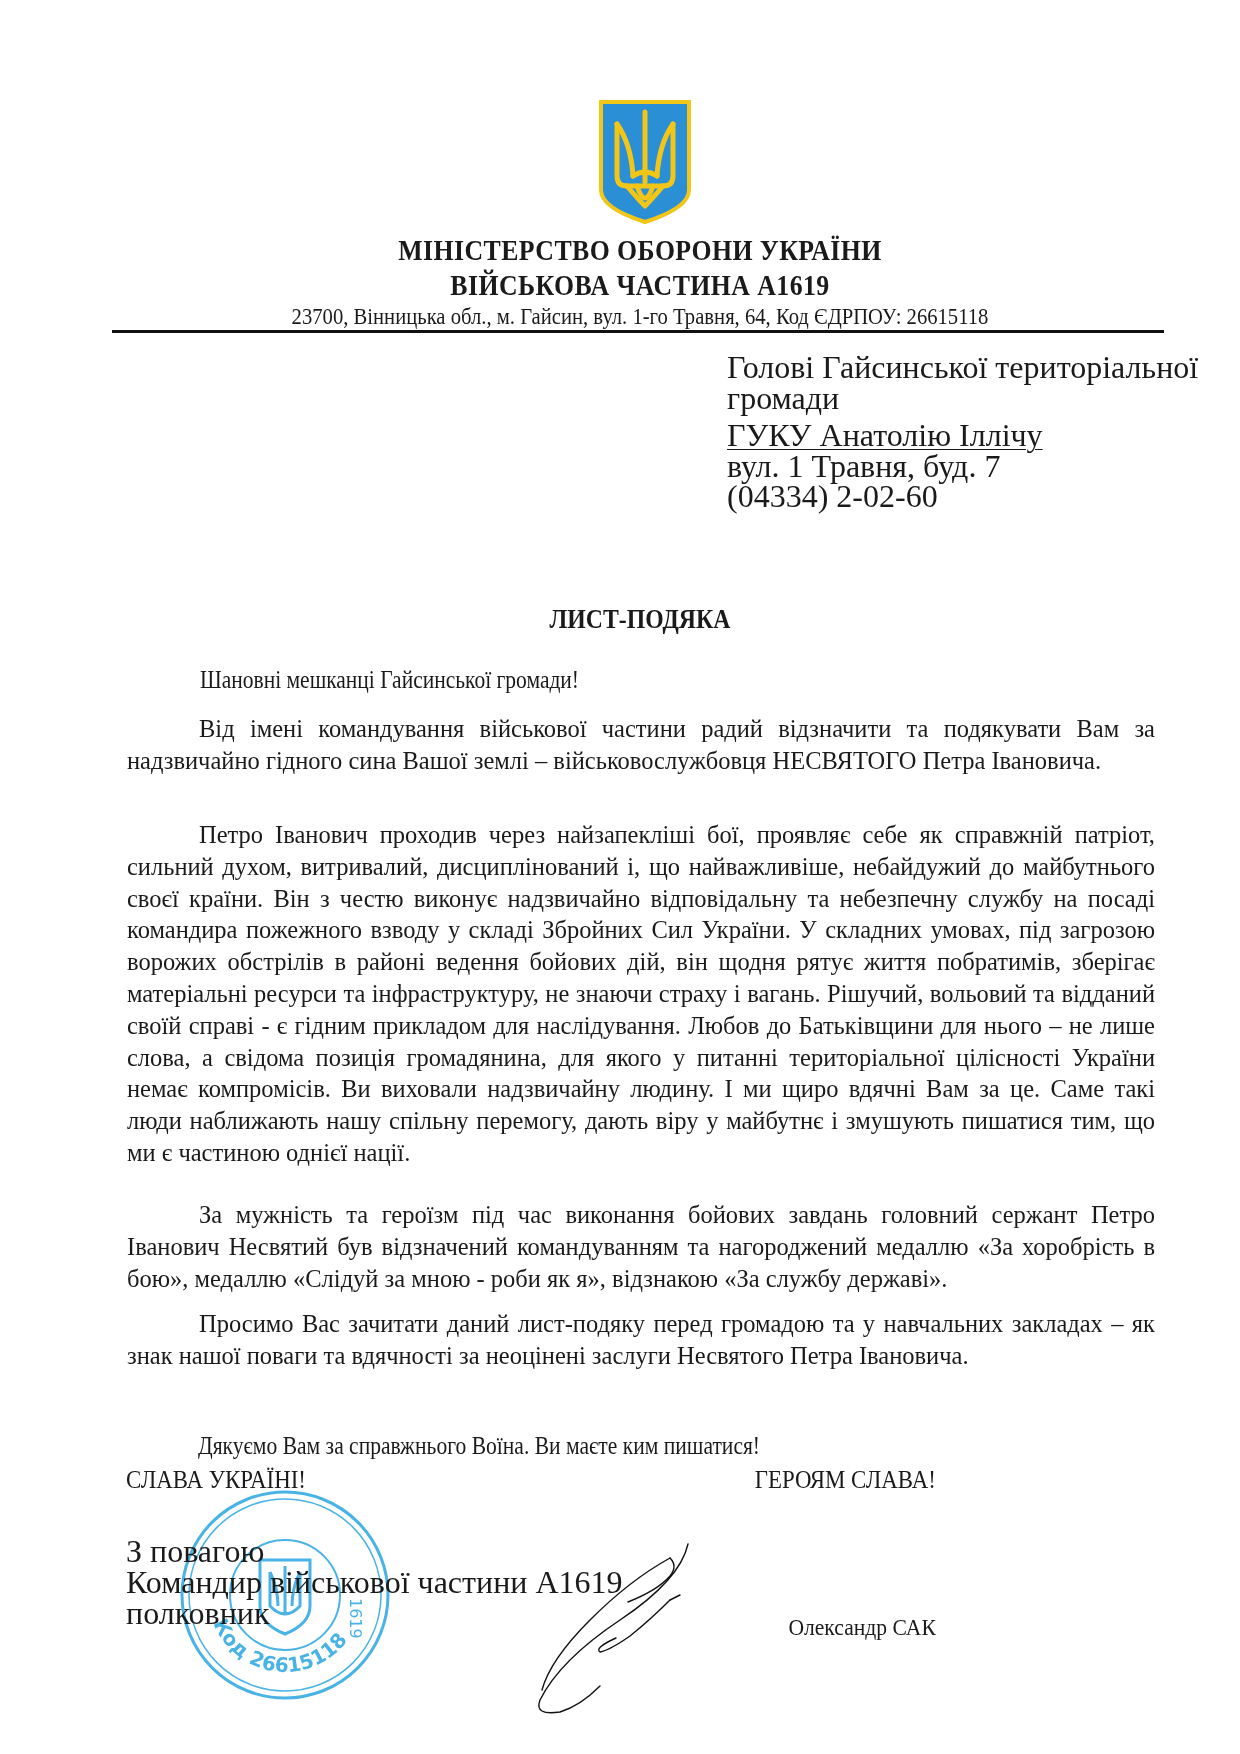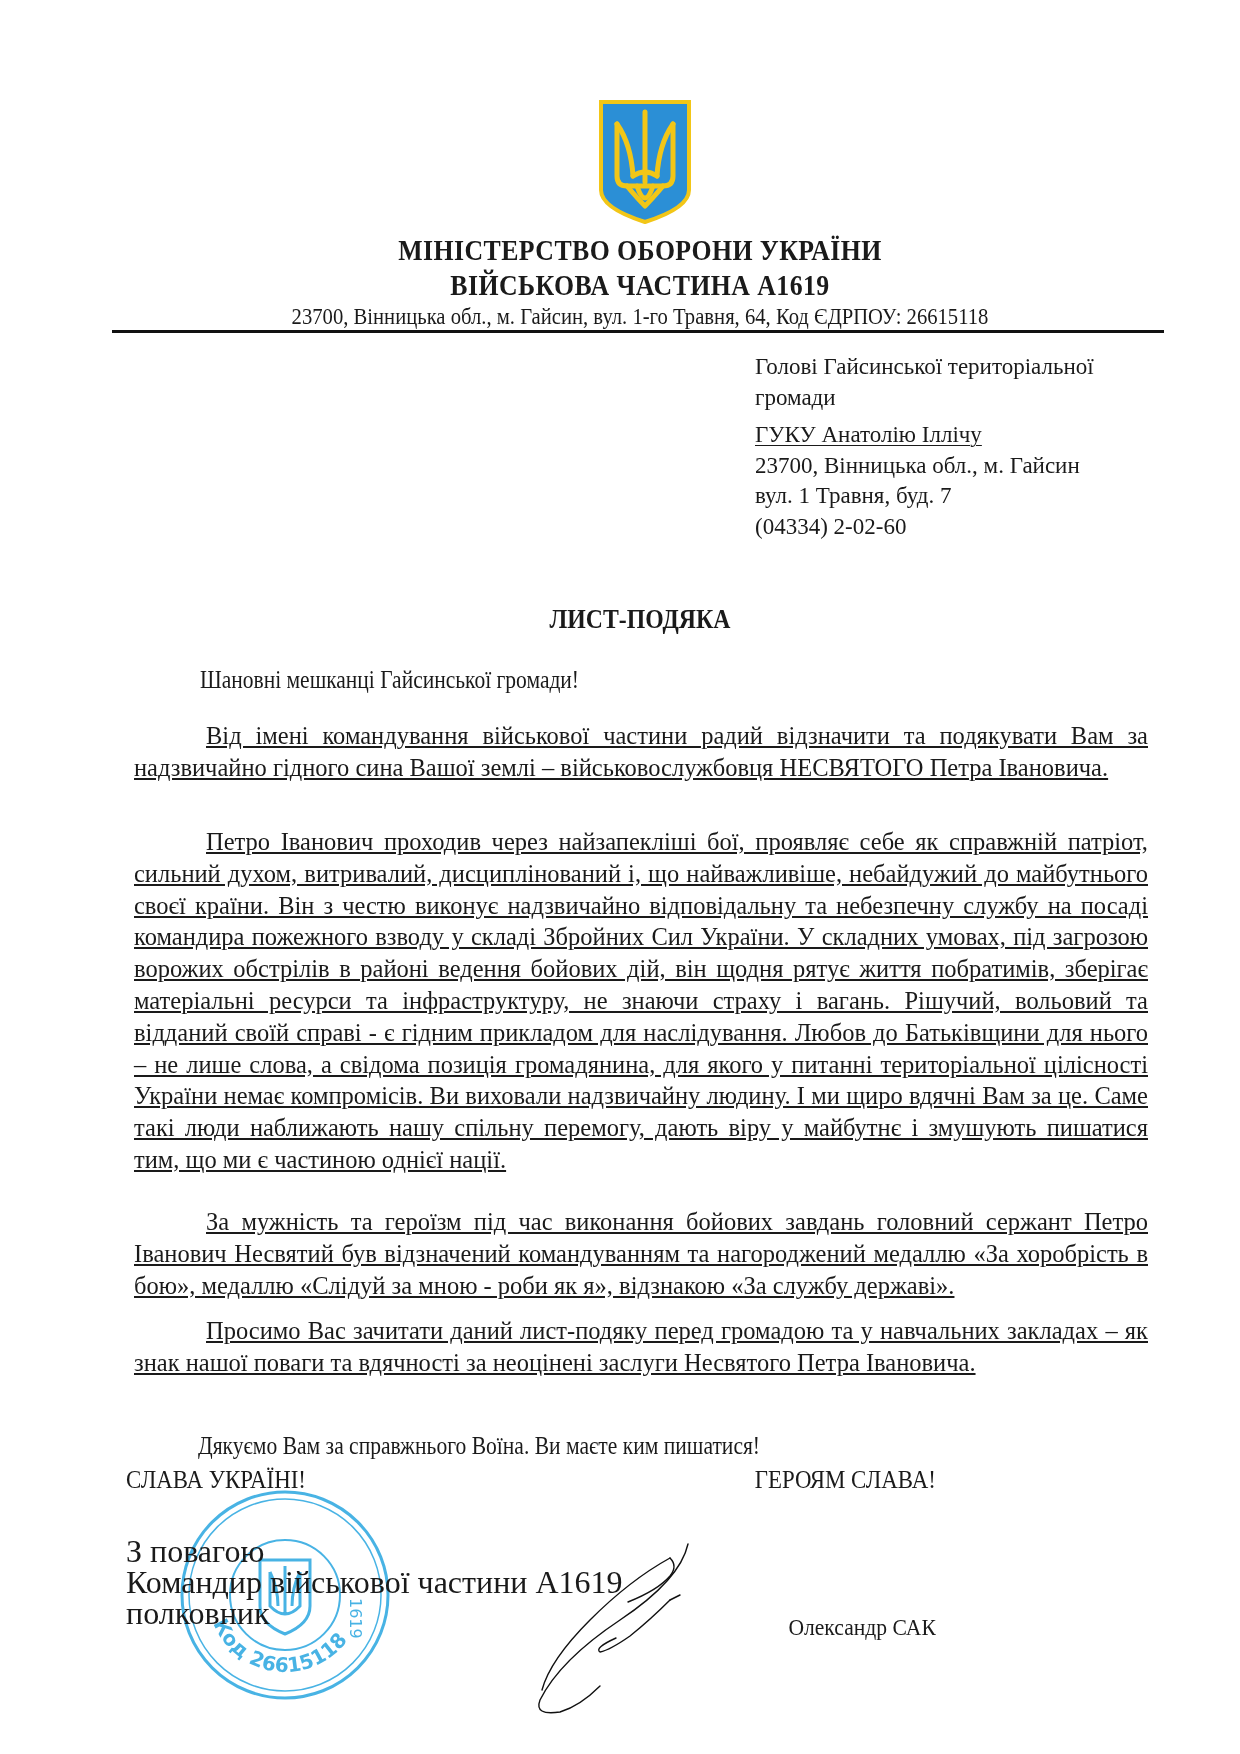--- a/index.html
+++ b/index.html
@@ -10,31 +10,31 @@
   .coat { position: absolute; left: 597px; top: 98px; width: 96px; height: 128px; }
 
   .hdr { position: absolute; left: 120px; width: 1040px; text-align: center;
          font-weight: bold; font-size: 30px; letter-spacing: 0.5px; transform: scaleX(0.86); }
   .hdr1 { top: 233px; }
   .hdr2 { top: 268px; }
   .addr { position: absolute; left: 120px; width: 1040px; top: 303px; text-align: center;
           font-size: 24px; transform: scaleX(0.86); }
   .rule { position: absolute; left: 112px; width: 1052px; top: 330px; height: 3px; background: #111; }
 
-  .recip { position: absolute; left: 755px; top: 352px; font-size: 23px; line-height: 30.5px; width: 460px; }
+  .recip { position: absolute; left: 727px; top: 352px; font-size: 32px; line-height: 30.5px; width: 460px; }
   .recip div { white-space: nowrap; }
   .u { text-decoration: underline; text-underline-offset: 3px; text-decoration-thickness: 1px; margin-top: 7px; }
 
   .title { position: absolute; left: 120px; width: 1040px; top: 604px; text-align: center;
            font-weight: bold; font-size: 27px; transform: scaleX(0.88); }
 
   .greet { position: absolute; left: 200px; top: 666px; font-size: 25px; transform: scaleX(0.86); transform-origin: left; white-space: nowrap; }
 
   .body { position: absolute; left: 126px; width: 1030px; font-size: 24.5px; line-height: 31.8px; }
-  .para { text-align: justify; text-indent: 72px; margin: 8px; text-decoration: underline; }
+  .para { text-align: justify; text-indent: 72px; margin: 1px; }
   .p1 { top: 712px; }
   .p2 { top: 818px; }
   .p3 { top: 1198px; }
   .p4 { top: 1307px; }
 
   .thanks { position: absolute; left: 198px; top: 1432px; font-size: 24.5px; white-space: nowrap; transform: scaleX(0.88); transform-origin: left; }
   .slava { position: absolute; left: 126px; top: 1465px; font-size: 26px; white-space: nowrap; transform: scaleX(0.88); transform-origin: left; }
   .heroes { position: absolute; right: 88px; top: 1465px; font-size: 26px; white-space: nowrap; transform: scaleX(0.88); transform-origin: right; }
 
   .sig { position: absolute; left: 126px; top: 1536px; font-size: 32px; line-height: 31px; }
@@ -63,21 +63,20 @@
 
   <div class="hdr hdr1">МІНІСТЕРСТВО  ОБОРОНИ  УКРАЇНИ</div>
   <div class="hdr hdr2">ВІЙСЬКОВА  ЧАСТИНА А1619</div>
   <div class="addr">23700, Вінницька обл., м. Гайсин, вул. 1-го Травня, 64, Код ЄДРПОУ: 26615118</div>
   <div class="rule"></div>
 
   <div class="recip">
     <div>Голові Гайсинської територіальної</div>
     <div>громади</div>
     <div class="u">ГУКУ Анатолію Іллічу</div>
-    <div>23700, Вінницька обл., м. Гайсин</div>
     <div>вул. 1 Травня, буд. 7</div>
     <div>(04334) 2-02-60</div>
   </div>
 
   <div class="title">ЛИСТ-ПОДЯКА</div>
   <div class="greet">Шановні мешканці Гайсинської громади!</div>
 
   <div class="body p1">
     <p class="para">Від імені командування військової частини радий відзначити та подякувати Вам за надзвичайно гідного сина Вашої землі – військовослужбовця НЕСВЯТОГО Петра Івановича.</p>
   </div>

